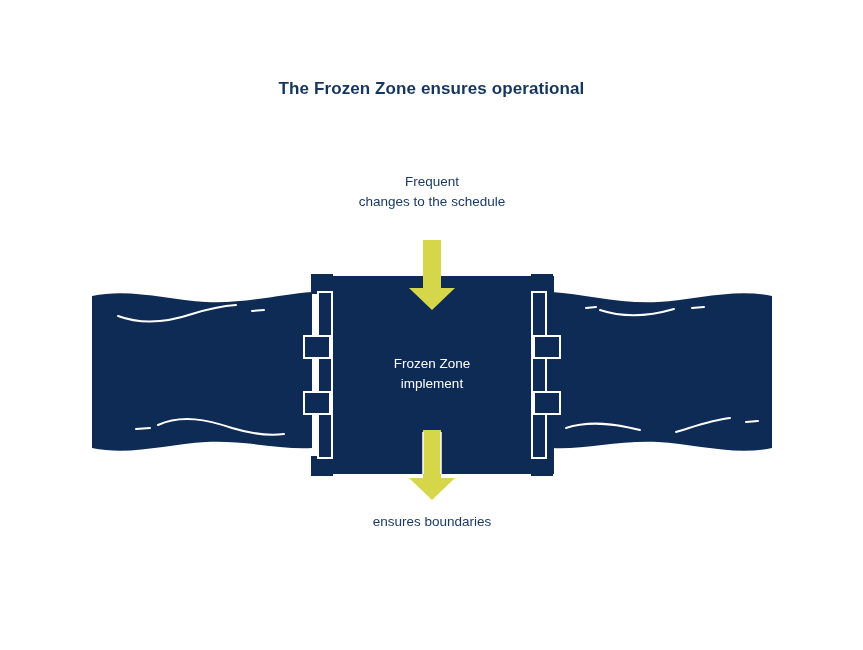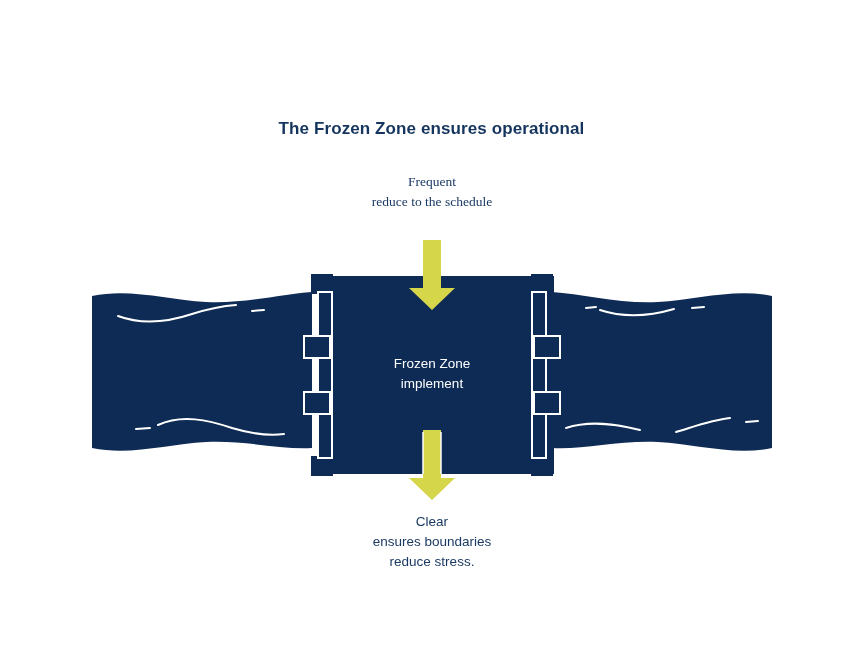--- a/index.html
+++ b/index.html
@@ -23,34 +23,32 @@
     position: absolute;
     left: 200px;
     top: 76px;
     width: 463px;
     text-align: center;
     font-size: 17px;
     font-weight: bold;
     line-height: 26px;
     color: #15355E;
     letter-spacing: 0.1px;
-    margin-top: 40px;
   }
   .caption {
     position: absolute;
     text-align: center;
     font-size: 13.5px;
     line-height: 20px;
     color: #1B3A63;
   }
   #caption-top {
     left: 332px;
     top: 172px;
     width: 200px;
-    font-family: Liberation Serif, serif;
   }
   #caption-bottom {
     left: 332px;
     top: 512px;
     width: 200px;
   }
   .caption-line { display: block; }
   #art {
     position: absolute;
     left: 0;
@@ -141,22 +139,20 @@
     <text x="432" y="388" text-anchor="middle" font-family="Liberation Sans, sans-serif" font-size="13.5" fill="#FFFFFF">implement</text>
 
   </svg>
 
   <div id="title">
     <span>The Frozen Zone ensures operational</span><br>
   </div>
 
   <div class="caption" id="caption-top">
     <span class="caption-line">Frequent</span>
-    <span class="caption-line">reduce to the schedule</span>
+    <span class="caption-line">changes to the schedule</span>
   </div>
 
   <div class="caption" id="caption-bottom">
-    <span class="caption-line">Clear</span>
     <span class="caption-line">ensures boundaries</span>
-    <span class="caption-line">reduce stress.</span>
   </div>
 
 </div>
 
 </body></html>

